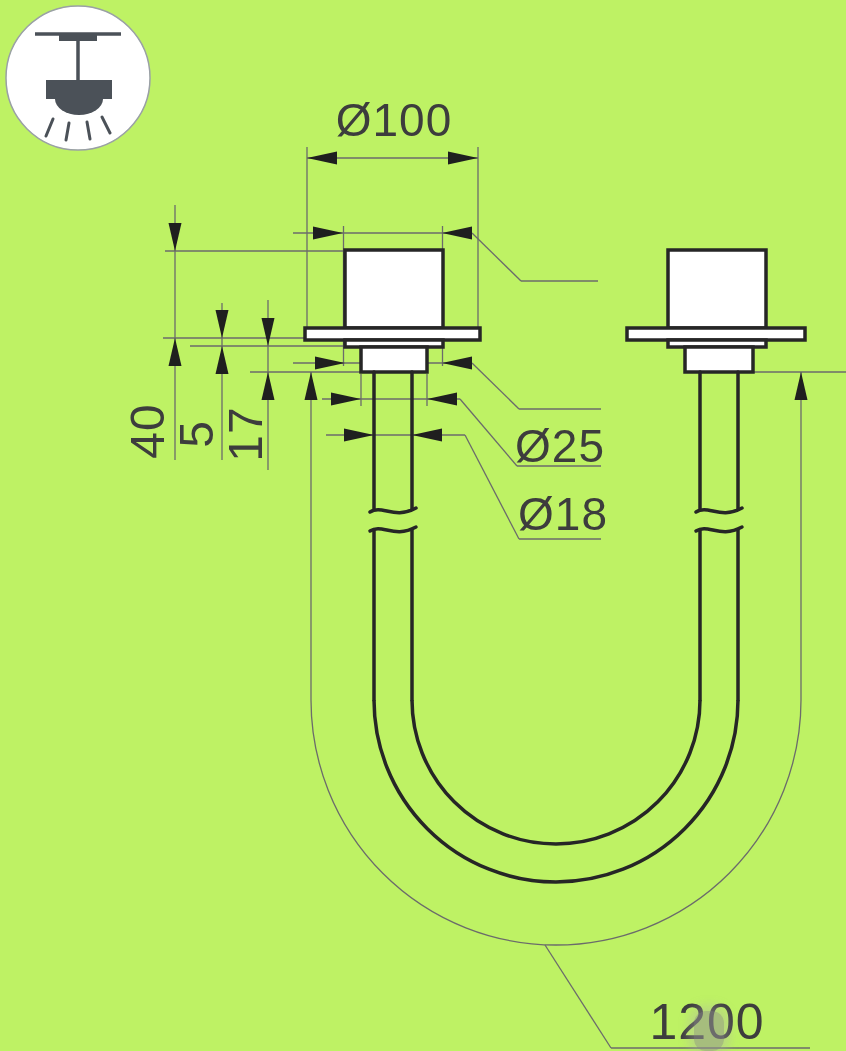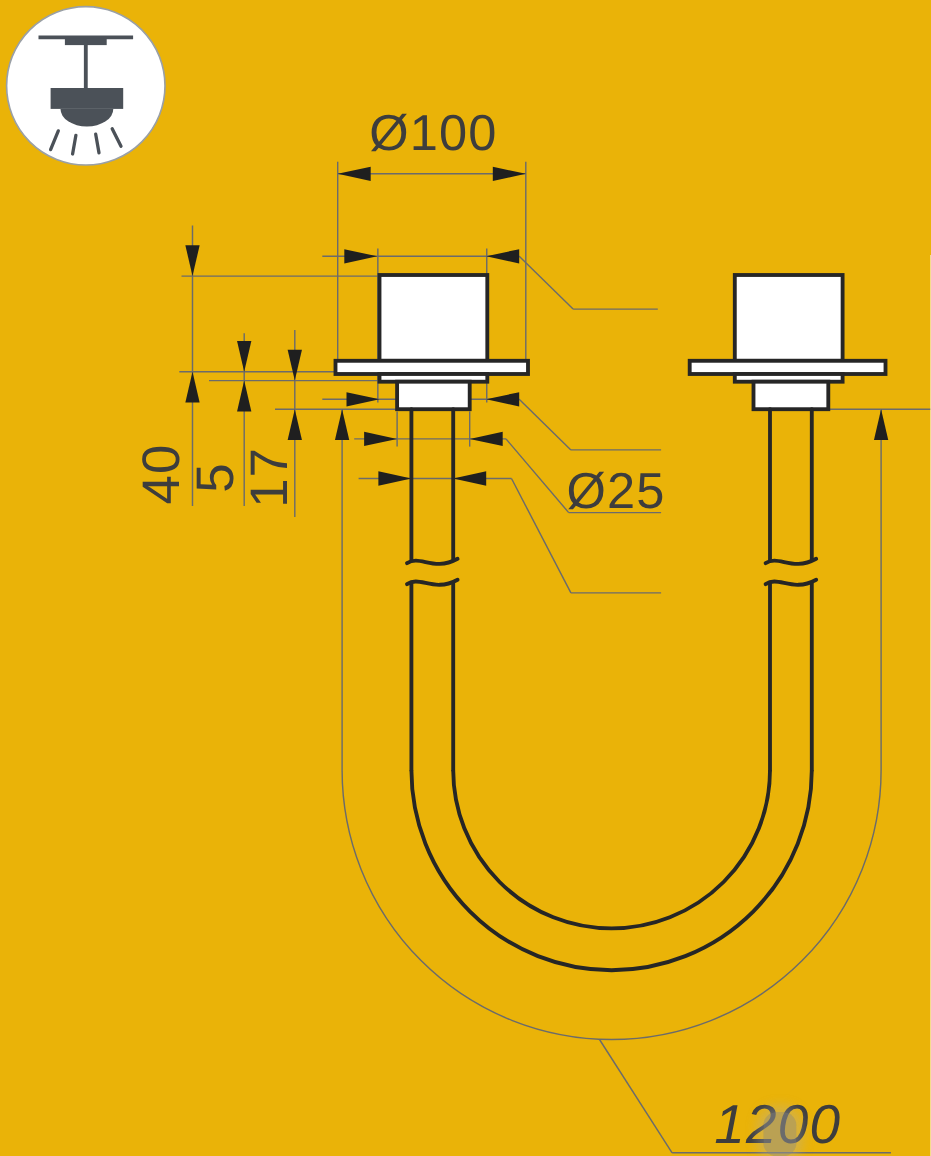--- a/index.html
+++ b/index.html
@@ -1,34 +1,34 @@
 <!DOCTYPE html>
 <html><head>
 <meta charset="utf-8">
 <style>
   html,body{margin:0;padding:0;background:#ffffff;}
   .canvas{
     position:relative;
     width:846px;height:1051px;
-    background:#eab308;
+    background:#bef264;
     overflow:hidden;
     font-family:"Liberation Sans","DejaVu Sans",sans-serif;
   }
   .canvas svg{position:absolute;left:0;top:0;}
   .lbl{
     position:absolute;
     display:flex;align-items:center;justify-content:center;
     color:#3d3d3d;
     font-size:46px;
     line-height:1;
     white-space:nowrap;
     letter-spacing:1px;
   }
   .lbl.vertical{transform:rotate(-90deg);}
-  .lbl.big{font-size:50px;font-style:italic;}
+  .lbl.big{font-size:50px;}
   .blob{
     position:absolute;
     left:694px;top:1011px;width:30px;height:40px;
     border-radius:12px;
     background:rgba(145,145,145,0.55);
     box-shadow:0 0 10px 6px rgba(175,175,175,0.35);
     filter:blur(0.5px);
   }
 </style>
 </head>
@@ -182,20 +182,21 @@
       </g>
     </g>
   </svg>
 
   <div class="lbl" style="left:294px;top:97px;width:200px;height:46px;">Ø100</div>
 
 
 
   <div class="lbl" style="left:470px;top:424px;width:180px;height:44px;">Ø25</div>
 
+  <div class="lbl" style="left:473px;top:492px;width:180px;height:44px;">Ø18</div>
 
   <div class="lbl vertical" style="left:88px;top:409px;width:120px;height:44px;font-size:48px;">40</div>
 
   <div class="lbl vertical" style="left:137px;top:412px;width:120px;height:44px;font-size:48px;">5</div>
 
   <div class="lbl vertical" style="left:186px;top:412px;width:120px;height:44px;font-size:48px;">17</div>
 
   <div class="lbl big" style="left:607px;top:997px;width:200px;height:50px;">1200</div>
 
   <div class="blob"></div>

